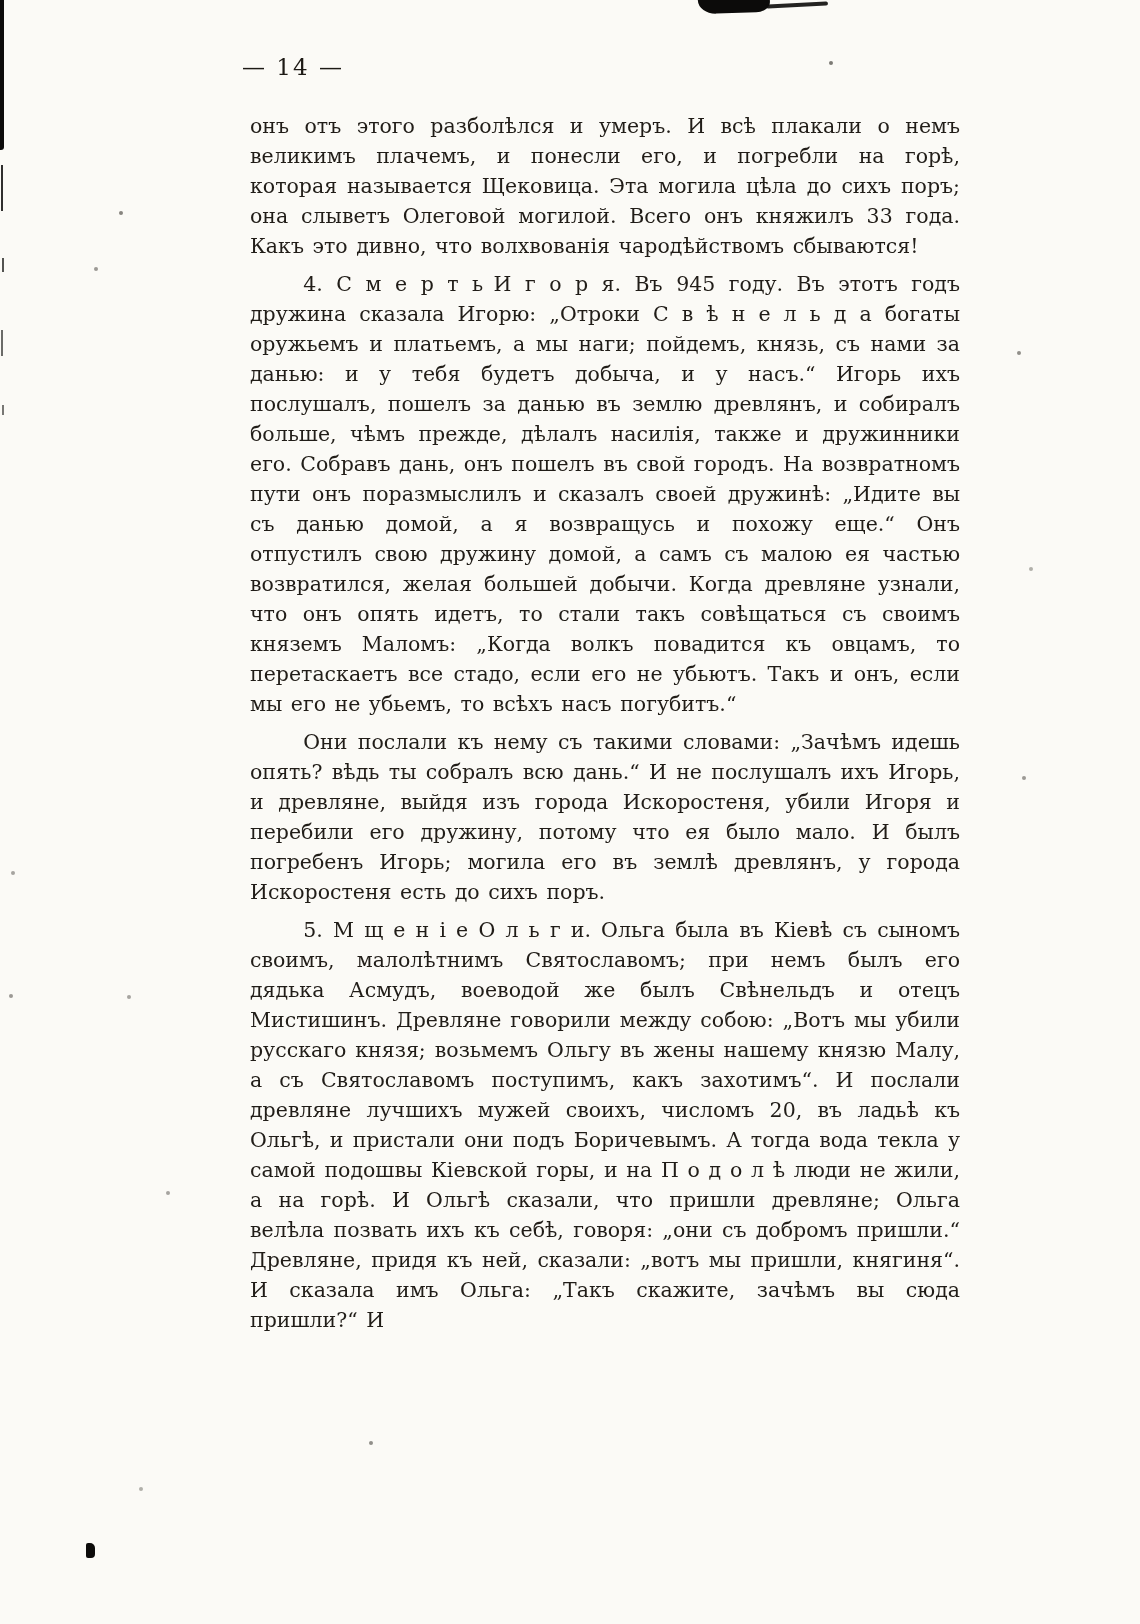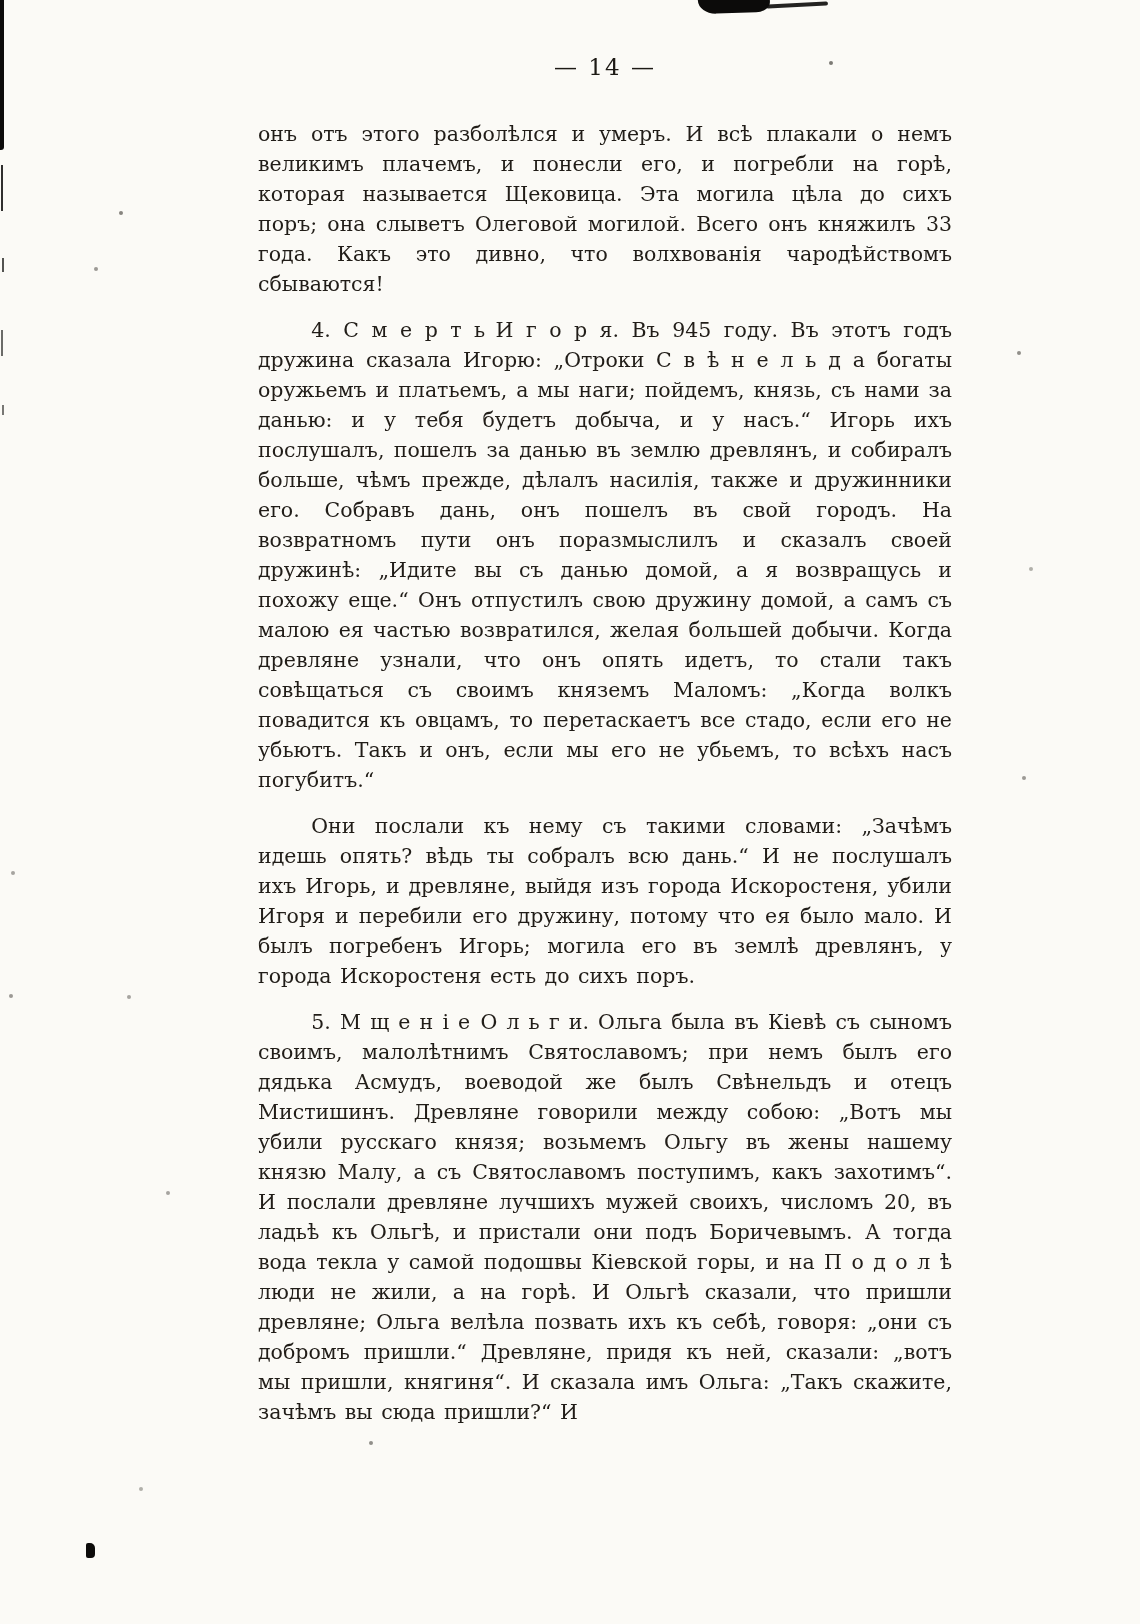--- a/index.html
+++ b/index.html
@@ -17,37 +17,36 @@
   }
   .page {
     position: absolute;
     inset: 0;
   }
   .page-number {
     position: absolute;
     top: 54px;
     left: 242px;
     width: 726px;
-    text-align: center;
     font-size: 23px;
     letter-spacing: 2px;
     color: #1d1a15;
   }
   .text-block {
     position: absolute;
     top: 103px;
     left: 242px;
     width: 726px;
     font-size: 20.5px;
     line-height: 30px;
     text-align: justify;
     word-spacing: 2px;
   }
   .para {
-    margin: 16px;
+    margin: 8px;
     text-indent: 2.6em;
   }
   .para.first {
     text-indent: 0;
   }
   
   .artifact { position: absolute; background: #0c0b0a; }
   .artifact-top-blob {
     top: -4px; left: 698px;
     width: 72px; height: 17px;

